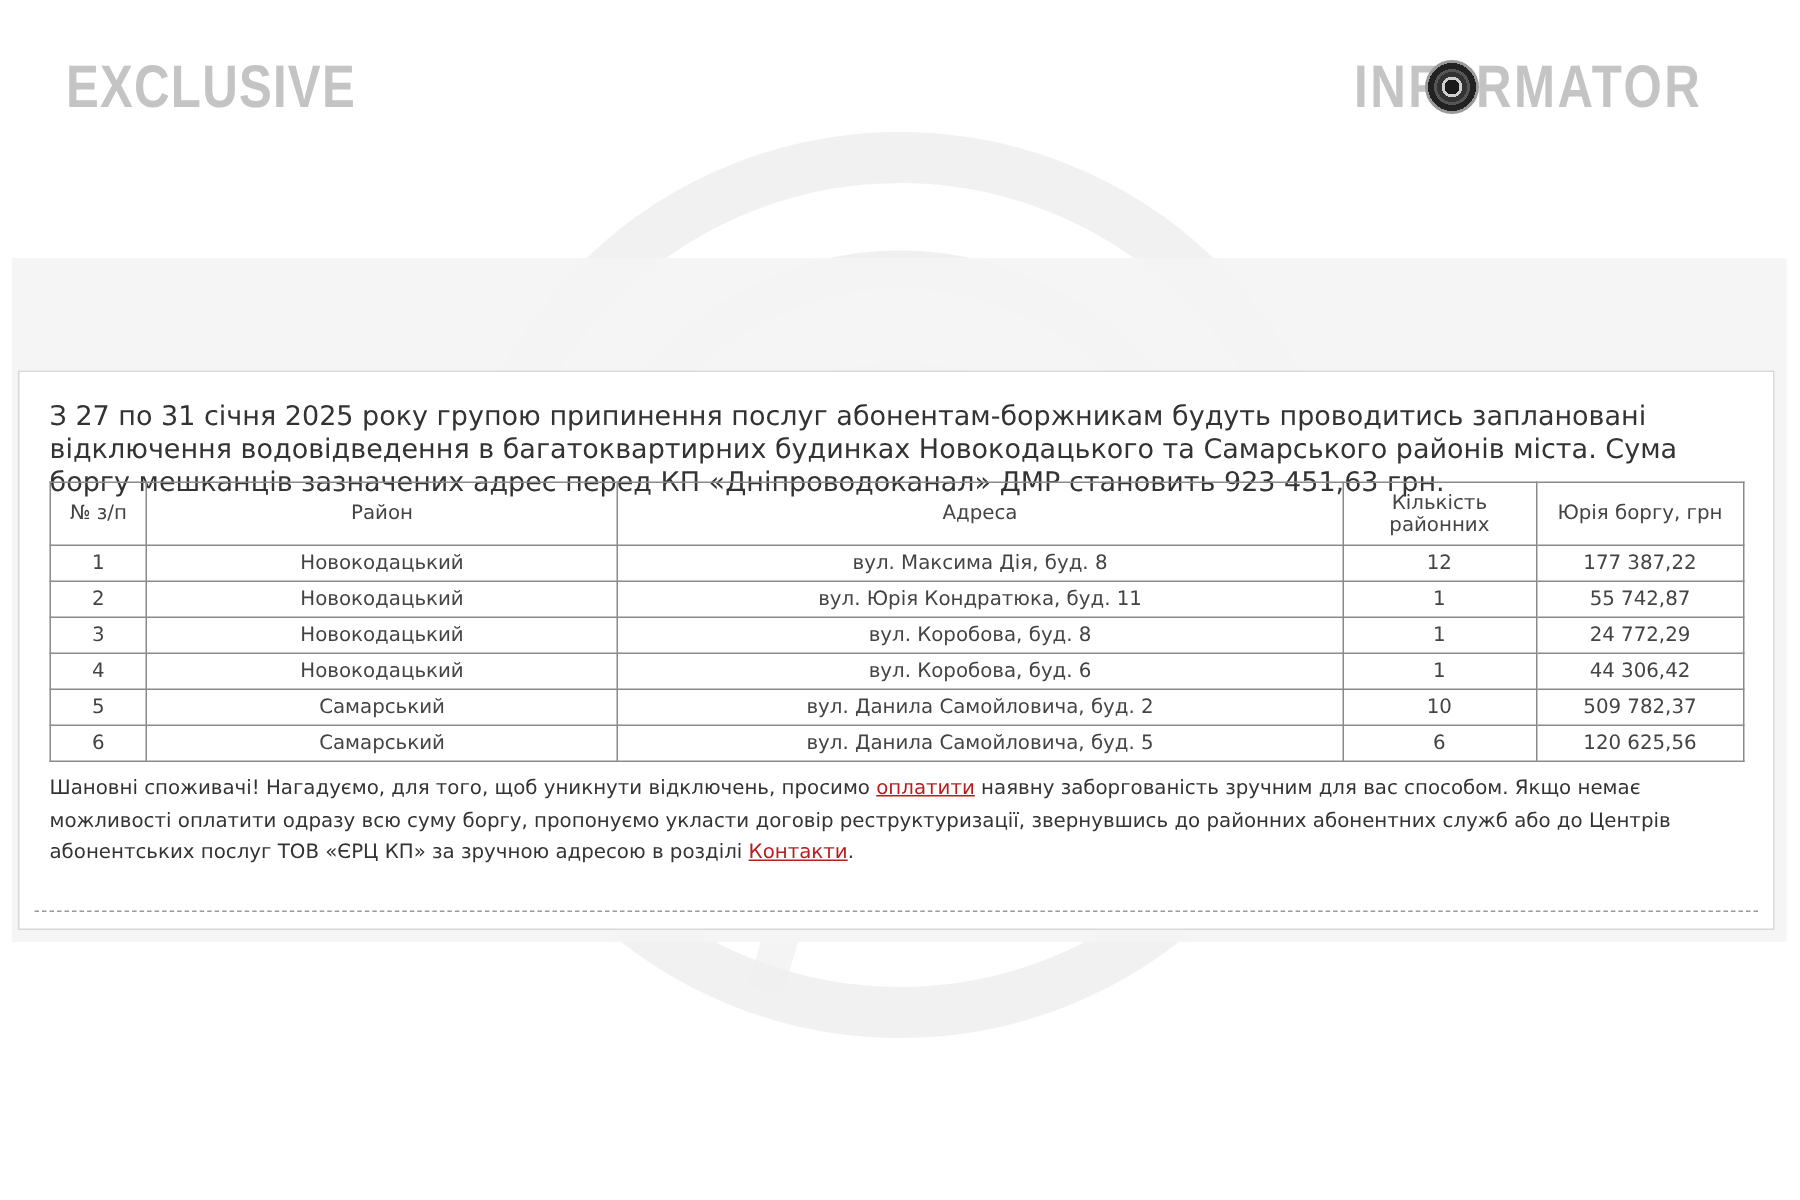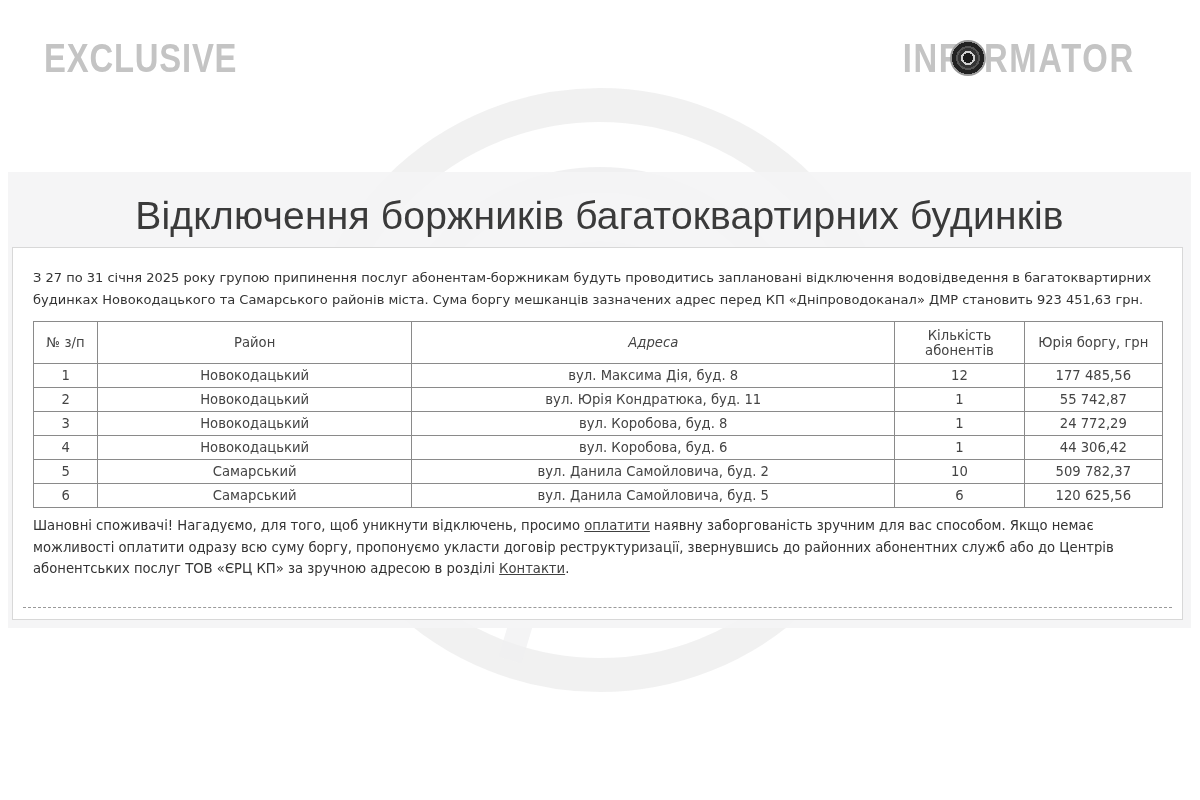--- a/index.html
+++ b/index.html
@@ -41,38 +41,38 @@
       position: absolute; left: 0; top: 22px; width: 100%;
       text-align: center; font-family: "Liberation Sans", sans-serif;
       font-size: 39px; color: #3a3a3a; font-weight: normal; letter-spacing: 0.2px;
     }
     .content-box {
       position: absolute; left: 4px; top: 75px; width: 1171px; height: 373px;
       background: rgba(255,255,255,0.93); border: 1px solid #d8d8d8;
     }
     .intro {
       position: absolute; left: 20px; top: 19px; width: 1140px;
-      font-size: 13px; line-height: 22px; color: #333;
+      font-size: 18px; line-height: 22px; color: #333;
     }
     table.debt {
       position: absolute; left: 20px; top: 73px; width: 1130px;
       border-collapse: collapse; font-size: 13.2px; color: #444;
     }
     table.debt th, table.debt td {
       border: 1px solid #8a8a8a; text-align: center; font-weight: normal;
     }
     table.debt th { height: 42px; line-height: 15px; padding: 2px 4px; }
     table.debt td { height: 24px; padding: 0 4px; }
-    .c1 { width: 68px; } .c2 { width: 332px; margin-left: 13px; } .c3 { width: 518px; font-style: italic; } .c4 { width: 134px; } .c5 { width: 146px; }
+    .c1 { width: 68px; } .c2 { width: 332px; margin-left: 13px; } .c3 { width: 518px; } .c4 { width: 134px; } .c5 { width: 146px; }
 
     .outro {
       position: absolute; left: 20px; top: 267px; width: 1140px;
       font-size: 13.2px; line-height: 21.5px; color: #333;
     }
-    .outro a { color: #404040; text-decoration: underline; }
+    .outro a { color: #b91c1c; text-decoration: underline; }
     .dashed {
       position: absolute; left: 10px; right: 10px; top: 359px;
       border-top: 1px dashed #9a9a9a;
     }
   </style>
 </head>
 <body>
 
 <svg class="watermark" viewBox="0 0 600 700">
   <defs>
@@ -89,42 +89,41 @@
 
 <div class="brand-left">EXCLUSIVE</div>
 
 <div class="brand-right">
   <span class="part l">INF</span>
   <span class="eye"></span>
   <span class="part r">RMATOR</span>
 </div>
 
 <div class="panel">
-  <h1 class="panel-title">Відключення боржників багатоквартирних будинків</h1>
 
   <div class="content-box">
     <p class="intro">З 27 по 31 січня 2025 року групою припинення послуг абонентам-боржникам будуть проводитись заплановані відключення водовідведення в багатоквартирних будинках Новокодацького та Самарського районів міста. Сума боргу мешканців зазначених адрес перед КП «Дніпроводоканал» ДМР становить 923 451,63 грн.</p>
 
     <table class="debt">
       <thead>
         <tr>
           <th class="c1">№ з/п</th>
           <th class="c2">Район</th>
           <th class="c3">Адреса</th>
-          <th class="c4">Кількість абонентів</th>
+          <th class="c4">Кількість районних</th>
           <th class="c5">Юрія боргу, грн</th>
         </tr>
       </thead>
       <tbody>
         <tr>
           <td>1</td>
           <td>Новокодацький</td>
           <td>вул. Максима Дія, буд. 8</td>
           <td>12</td>
-          <td>177 485,56</td>
+          <td>177 387,22</td>
         </tr>
         <tr>
           <td>2</td>
           <td>Новокодацький</td>
           <td>вул. Юрія Кондратюка, буд. 11</td>
           <td>1</td>
           <td>55 742,87</td>
         </tr>
         <tr>
           <td>3</td>

